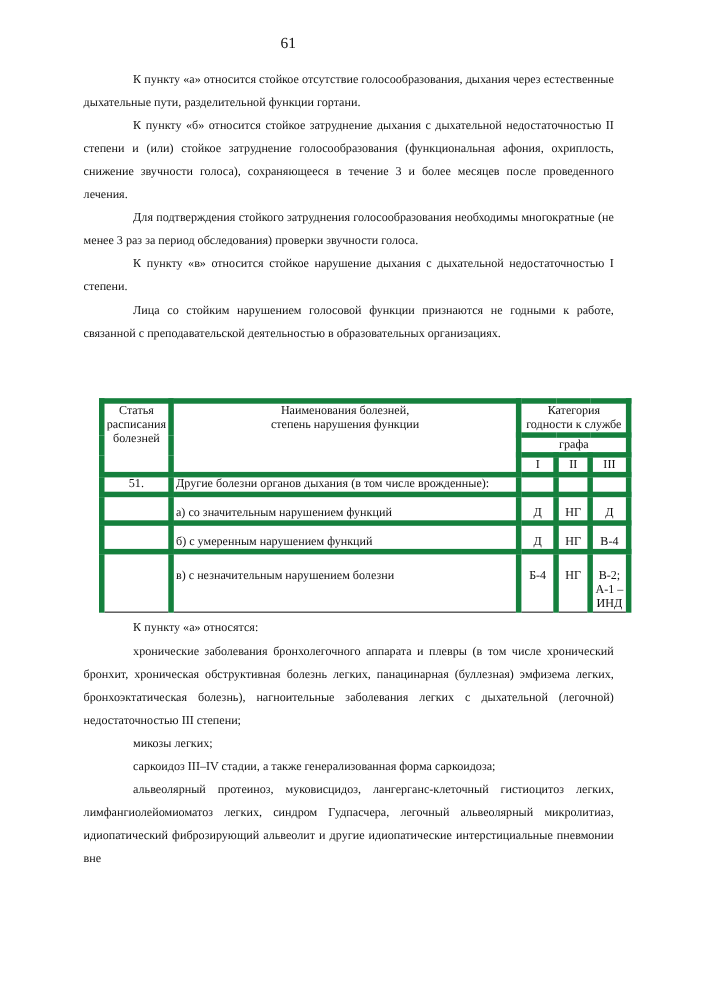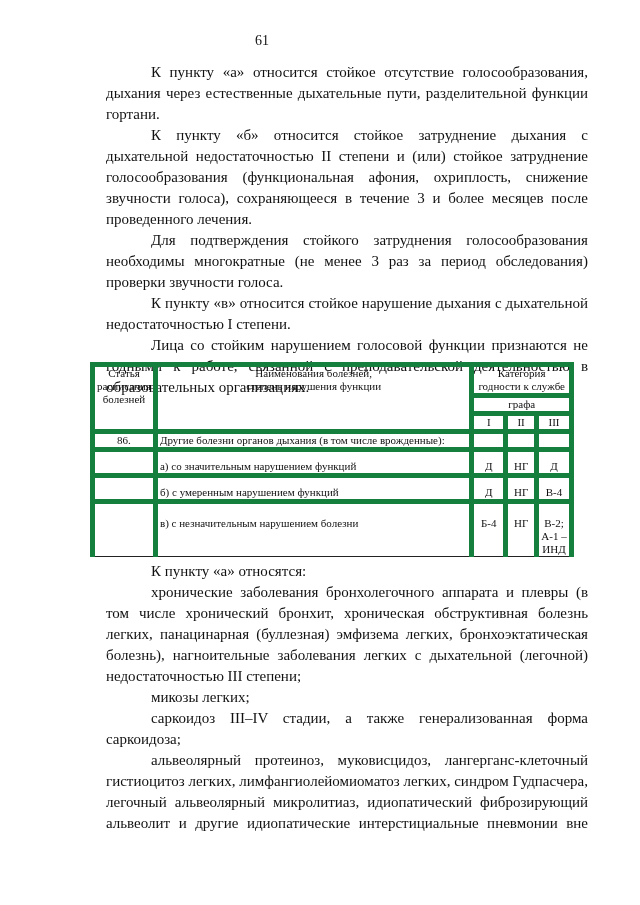--- a/index.html
+++ b/index.html
@@ -1,19 +1,19 @@
 <!DOCTYPE html>
 <html><head>
 <meta charset="utf-8">
 <style>
   html, body { margin: 0; padding: 0; background: #ffffff; }
   body { width: 640px; height: 905px; position: relative; overflow: hidden;
          font-family: "Liberation Serif", "DejaVu Serif", serif; color: #111; }
   .page-num { position: absolute; top: 33px; left: 0; width: 524px; text-align: center; font-size: 14px; }
-  .block { position: absolute; left: 106px; width: 482px; font-size: 15px; line-height: 21px; }
+  .block { position: absolute; left: 76px; width: 482px; font-size: 11px; line-height: 21px; }
   .p { margin: 0; text-align: justify; text-indent: 45px; }
   .justify-all { text-align-last: justify; }
   table.tbl { position: absolute; left: 90px; top: 362px; width: 484px; border-collapse: collapse;
               font-size: 11px; line-height: 13px; }
   table.tbl td { border: 5px solid #15803d; padding: 0 2px; vertical-align: top; }
   .c { text-align: center; }
   .noline td { border-top: none; border-bottom: none; }
   .rowpad { height: 26px; }
 </style>
 </head>
@@ -51,21 +51,21 @@
   </tr>
   <tr>
     <td class="c" colspan="3">графа</td>
   </tr>
   <tr>
     <td class="c">I</td>
     <td class="c">II</td>
     <td class="c">III</td>
   </tr>
   <tr class="noline">
-    <td class="c" style="border-top:1px solid #222;">86.</td>
+    <td class="c" style="border-top:1px solid #222;">51.</td>
     <td style="border-top:1px solid #222;">Другие болезни органов дыхания (в том числе врожденные):</td>
     <td style="border-top:1px solid #222;"></td>
     <td style="border-top:1px solid #222;"></td>
     <td style="border-top:1px solid #222;"></td>
   </tr>
   <tr class="noline rowpad">
     <td></td>
     <td style="vertical-align:bottom;">а) со значительным нарушением функций</td>
     <td class="c" style="vertical-align:bottom;">Д</td>
     <td class="c" style="vertical-align:bottom;">НГ</td>

